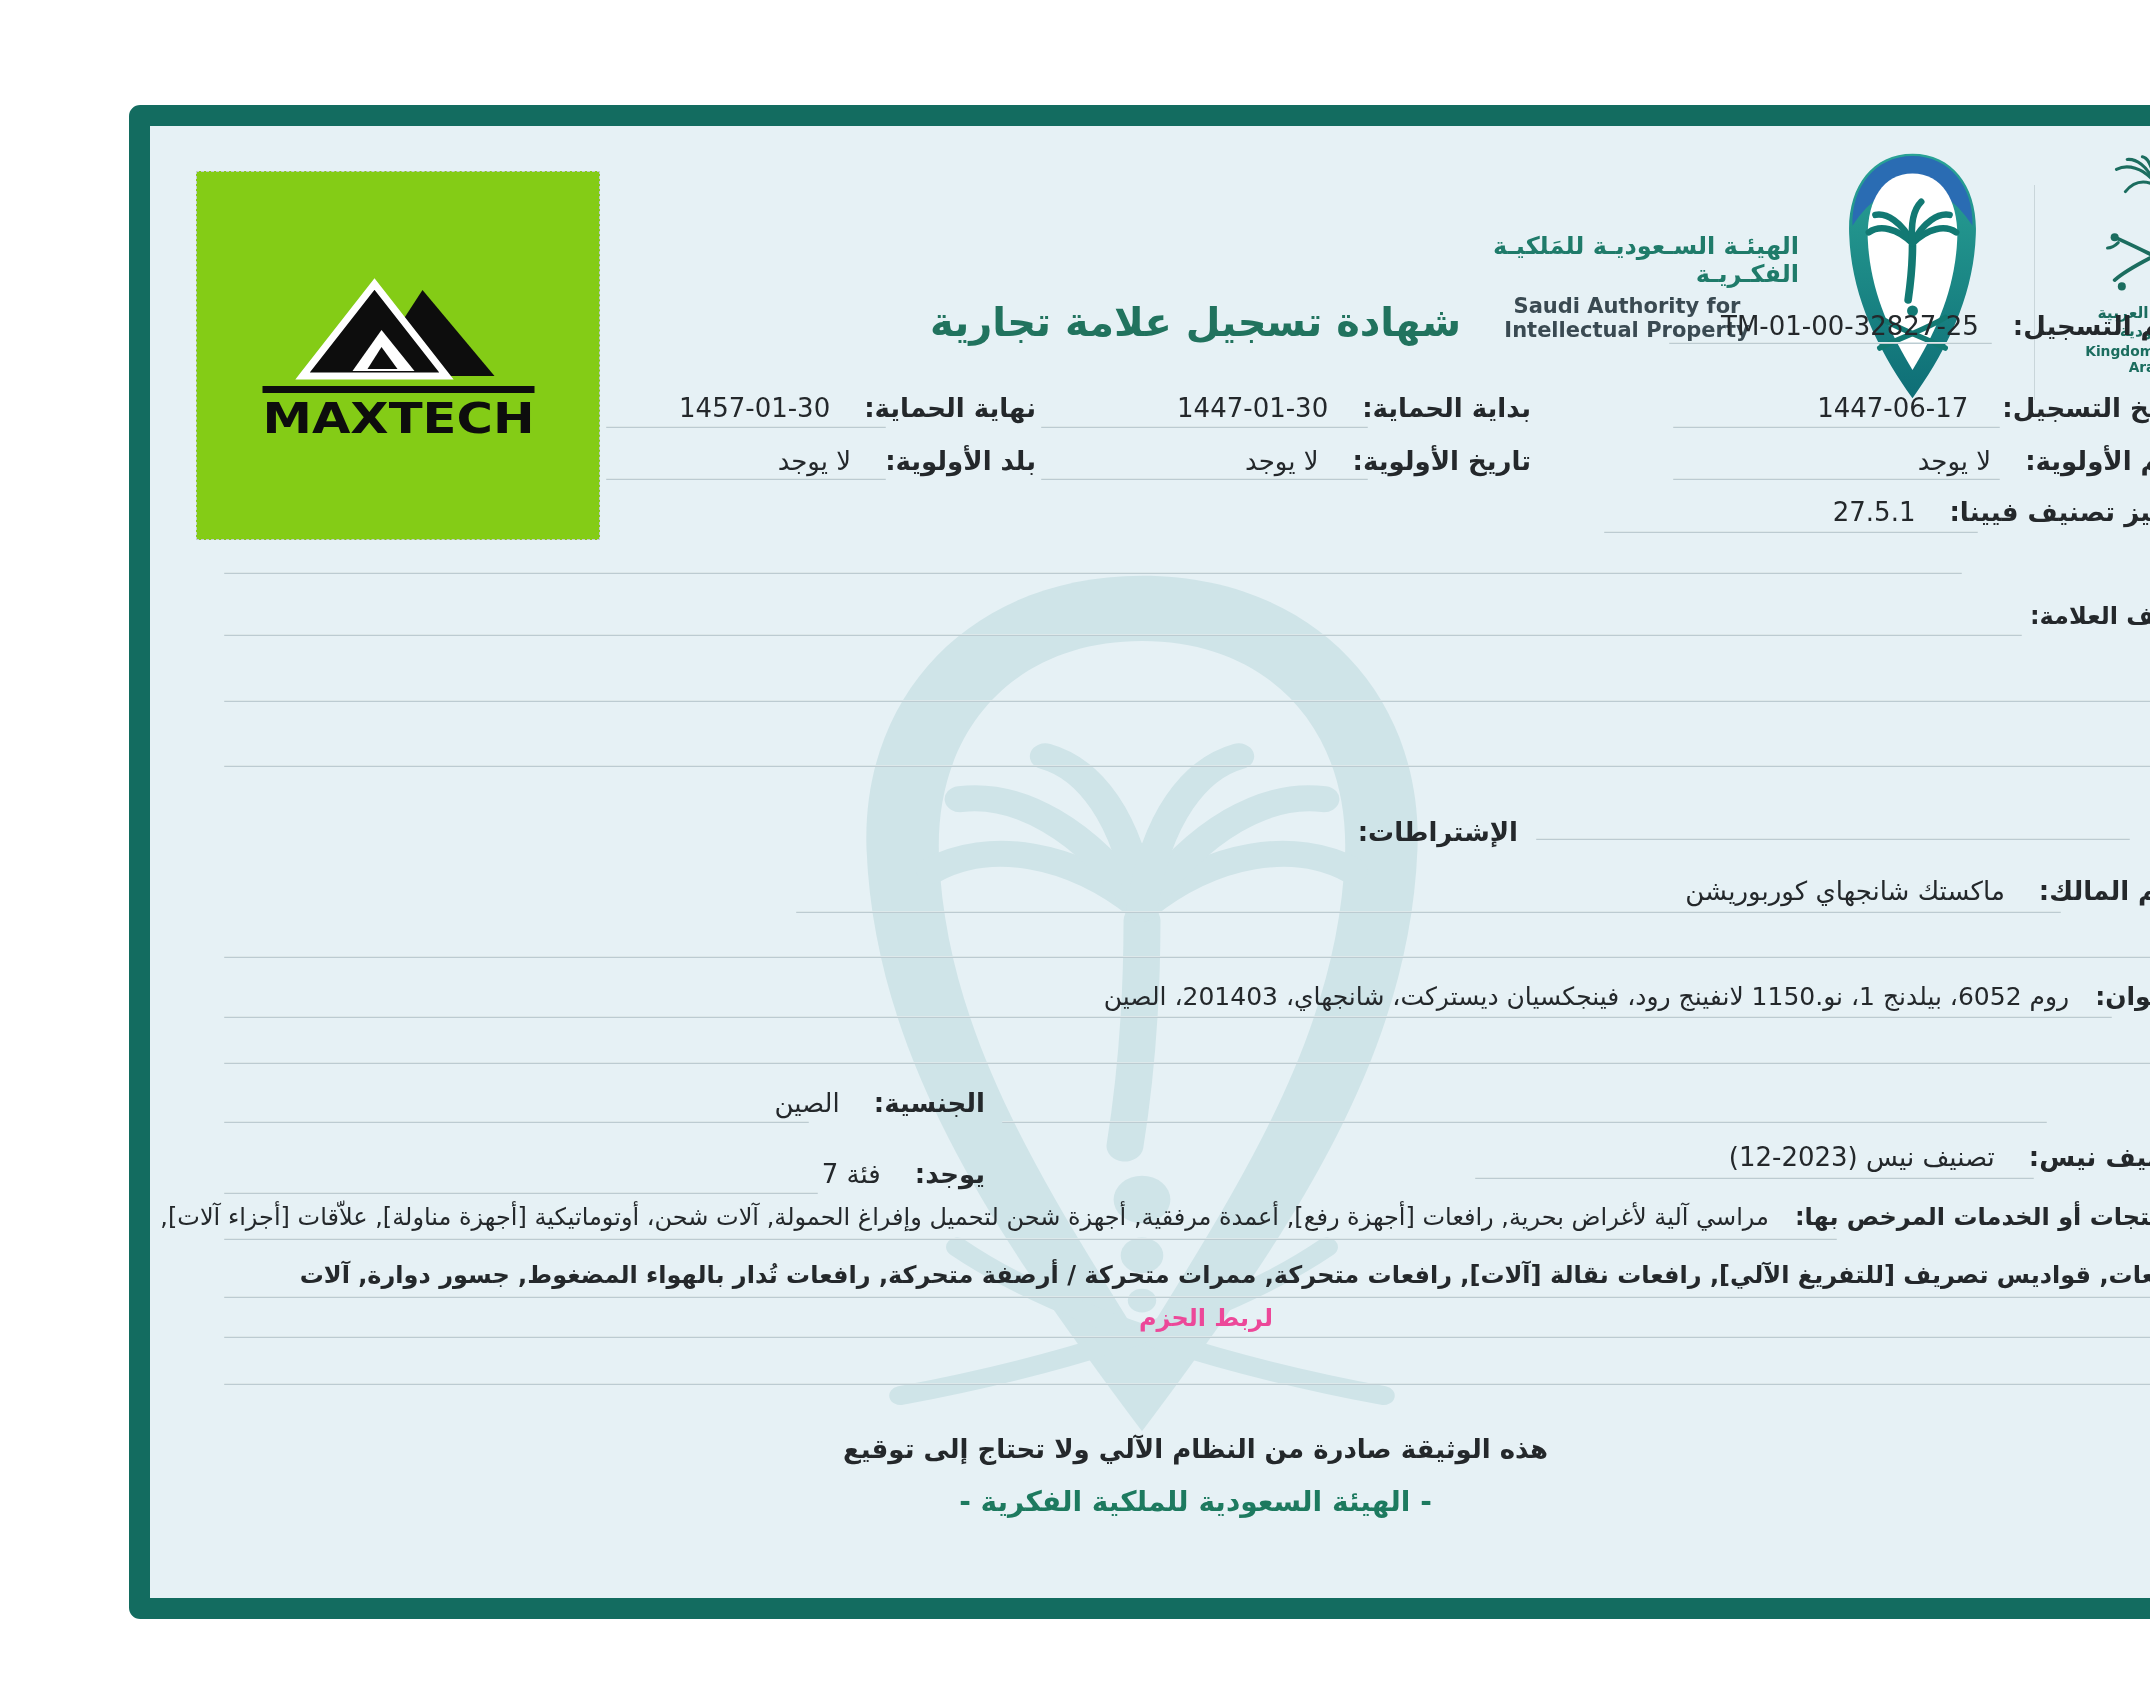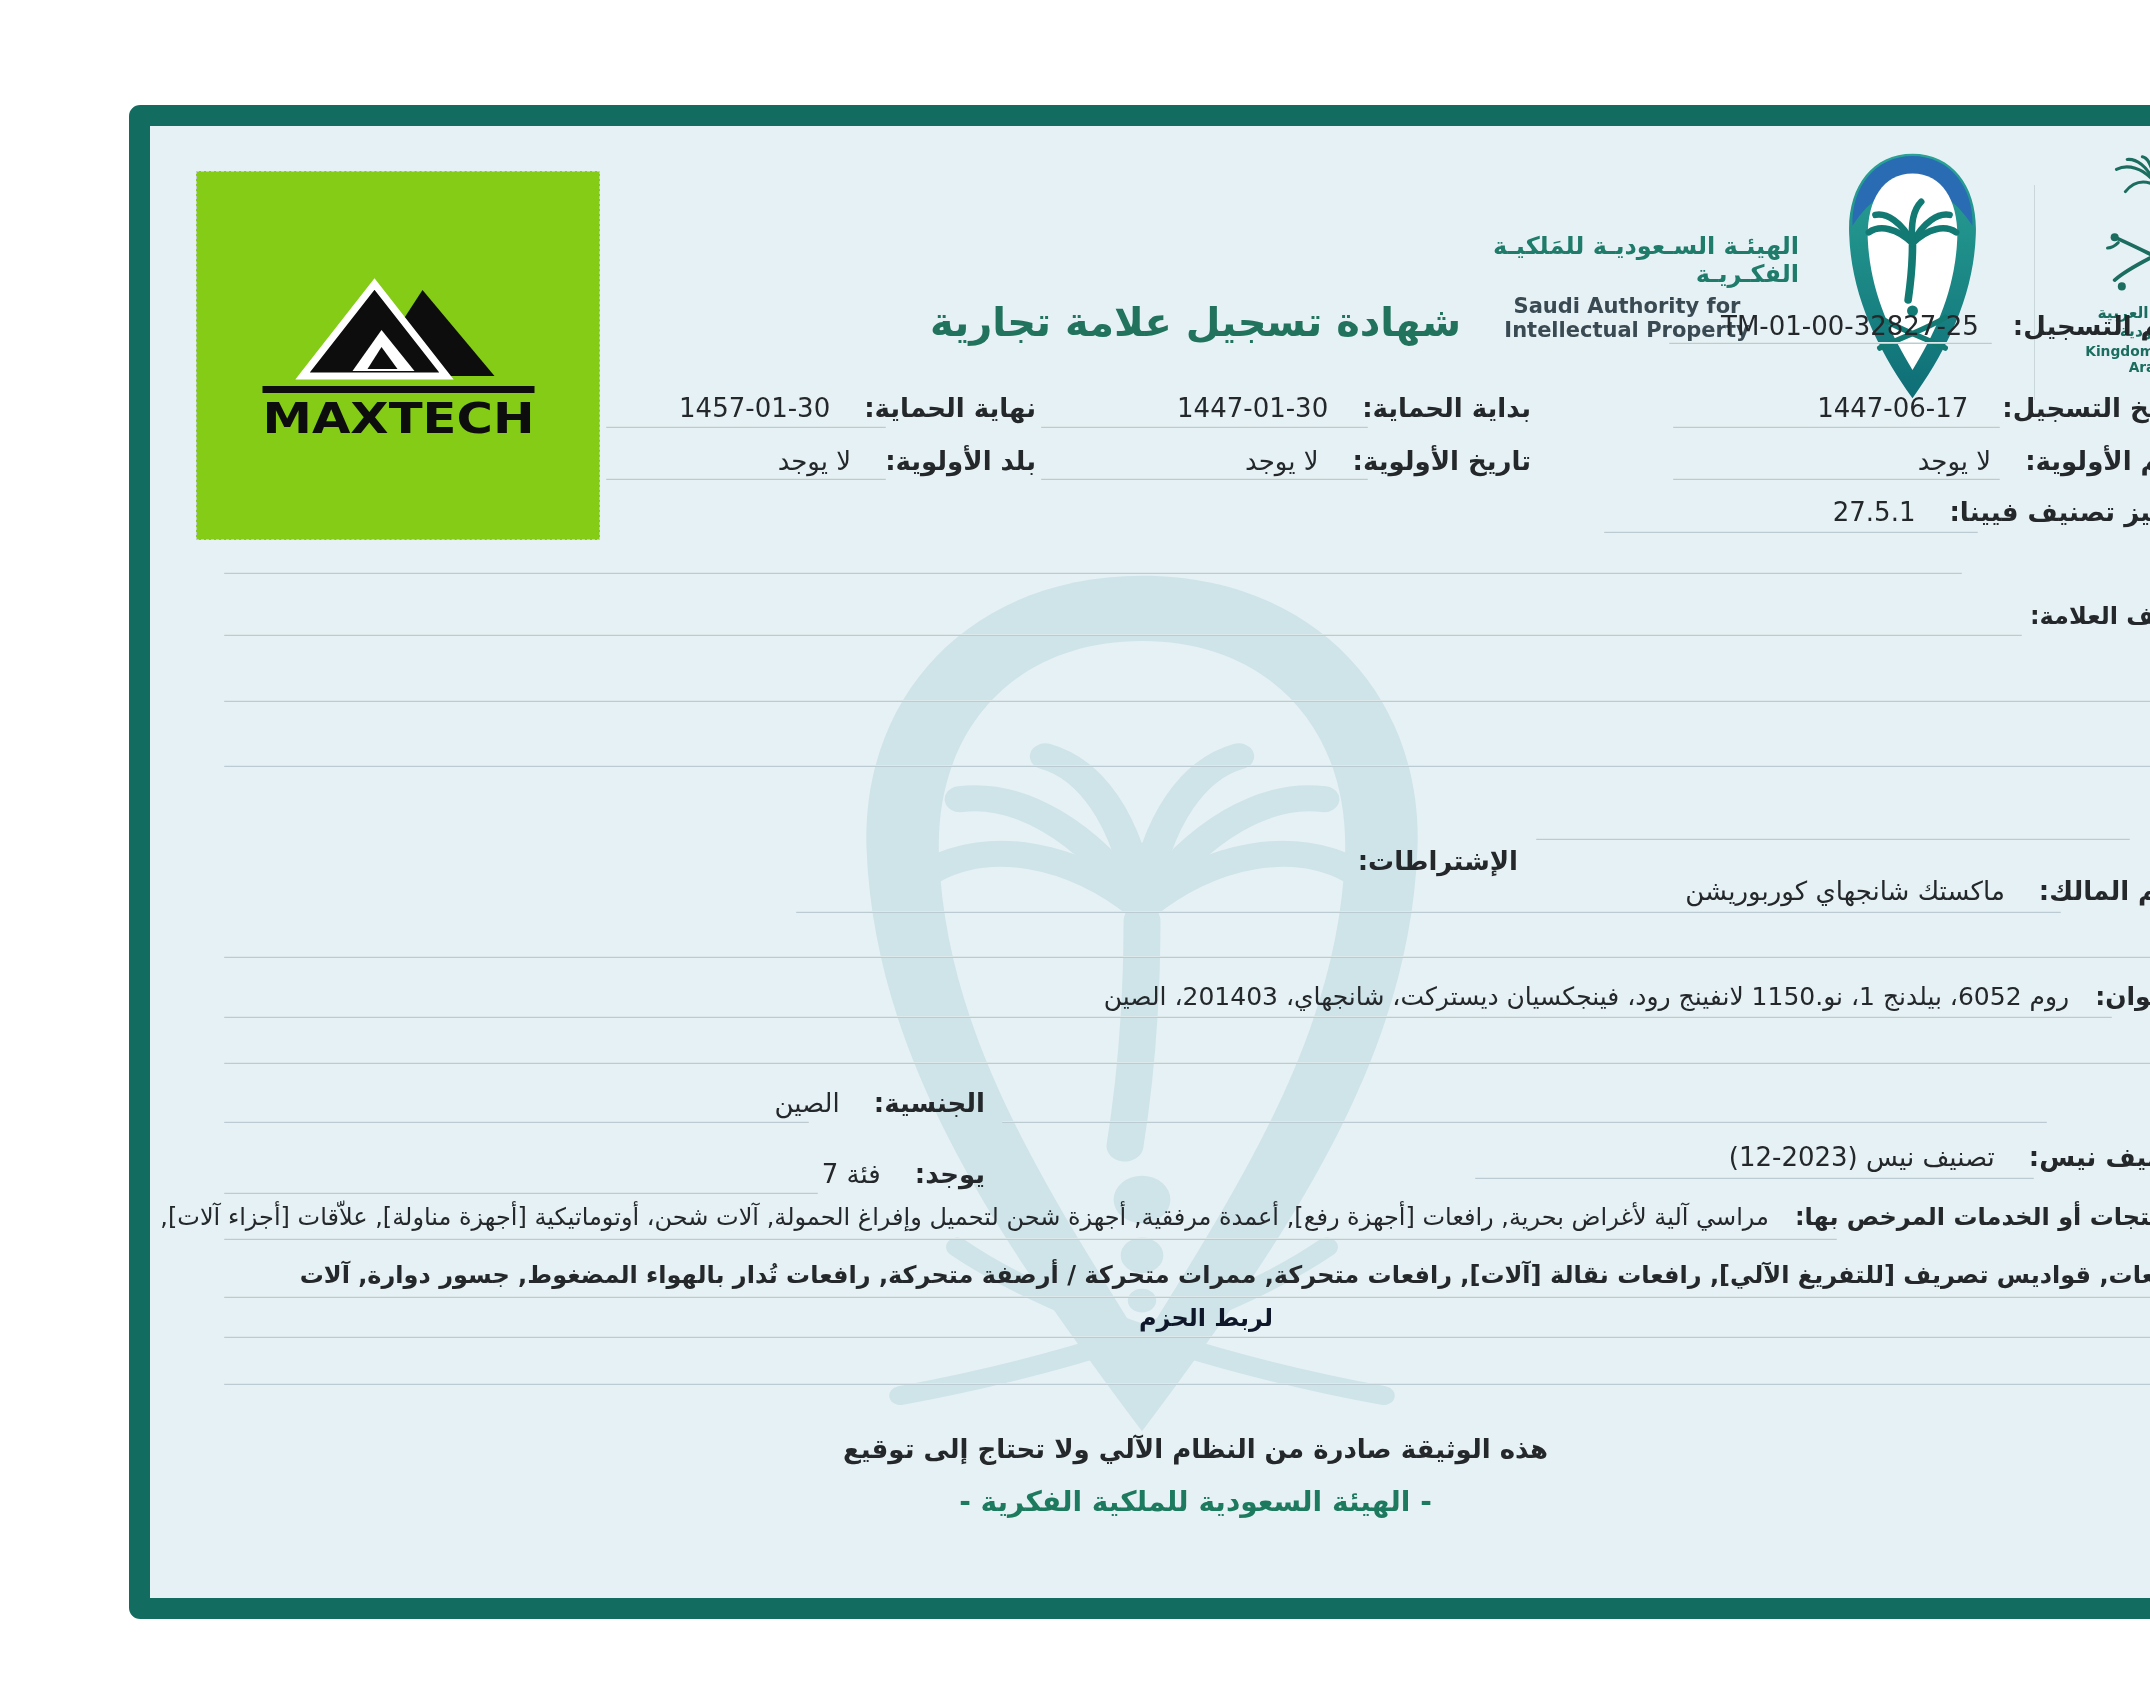--- a/index.html
+++ b/index.html
@@ -26,21 +26,21 @@
   #saip-en{font-size:21px;font-weight:bold;color:#3a4a52;direction:ltr;text-align:center;margin-top:6px;}
   #ksa-ar{font-size:15.5px;font-weight:bold;color:#1b6d5f;margin-top:4.3px;direction:rtl;}
   #ksa-en{font-size:13.8px;font-weight:bold;color:#1b6d5f;margin-top:2.6px;}
   #footer1{position:absolute;left:152px;top:1434px;width:2087px;text-align:center;
            font-size:26px;font-weight:bold;color:#24282b;direction:rtl;}
   #footer2{position:absolute;left:152px;top:1485px;width:2087px;text-align:center;
            font-size:28px;font-weight:bold;color:#1d7a5f;direction:rtl;}
   #goods-line2{position:absolute;right:221px;top:1261px;font-size:24px;font-weight:bold;
                color:#24282b;direction:rtl;white-space:nowrap;}
   #goods-line3{position:absolute;right:1141px;top:1304px;font-size:24px;font-weight:bold;
-               color:#0f172a;direction:rtl;white-space:nowrap;margin-left:24px;}
+               color:#ec4899;direction:rtl;white-space:nowrap;margin-left:24px;}
 </style>
 </head>
 <body>
 
 <div id="page">
   <div id="frame">
 
     <svg class="abs" style="left:637px;top:426px;" width="710" height="903" viewBox="0 0 500 760" preserveAspectRatio="none">
       <path d="M250,20 C370,20 448,120 444,250 C438,430 350,580 250,740 C150,580 62,430 56,250 C52,120 130,20 250,20 Z" fill="#cfe4e8"></path>
       <path d="M250,75 C340,75 396,150 393,255 C388,405 320,530 250,665 C180,530 112,405 107,255 C104,150 160,75 250,75 Z" fill="#e6f1f5"></path>
@@ -163,21 +163,21 @@
 
   <div class="frow" style="right:221px;top:497px;">
     <span class="lb">ترميز تصنيف فيينا:</span>
     <span class="vl">27.5.1</span>
   </div>
 
   <div class="frow f56" style="right:221px;top:602px;gap:26px;">
     <span class="lb">وصف العلامة:</span>
   </div>
 
-  <div class="frow" style="right:896px;top:846px;justify-content:center;">
+  <div class="frow" style="right:896px;top:817px;justify-content:center;">
     <span class="lb">الإشتراطات:</span>
     <span class="vl"></span>
   </div>
 
   <div class="frow" style="right:221px;top:876px;">
     <span class="lb">اسم المالك:</span>
     <span class="vl">ماكستك شانجهاي كوربوريشن</span>
   </div>
 
   <div class="frow f58" style="right:221px;top:982px;gap:26px;">

